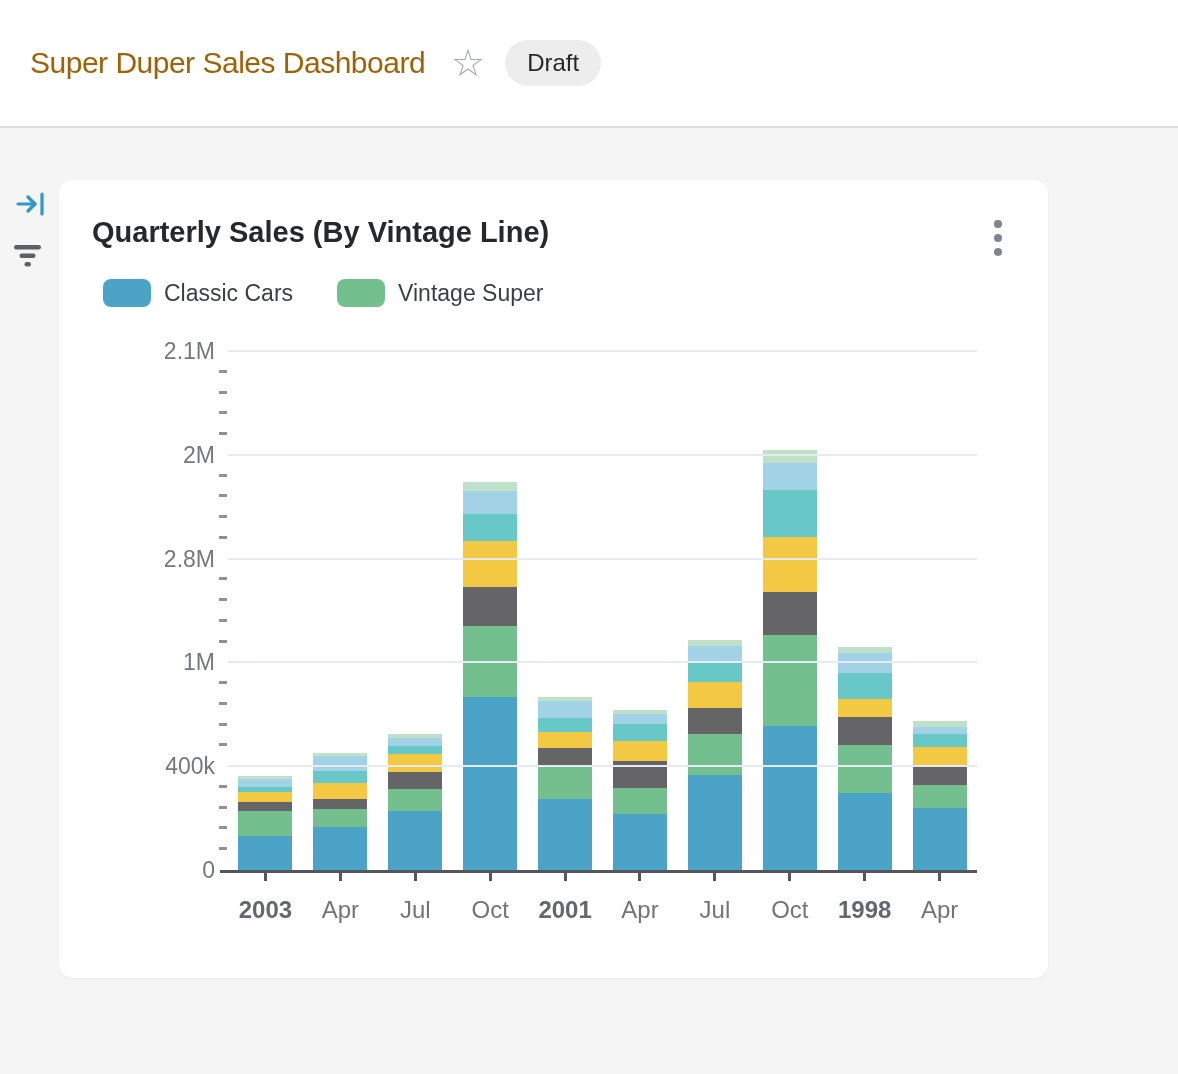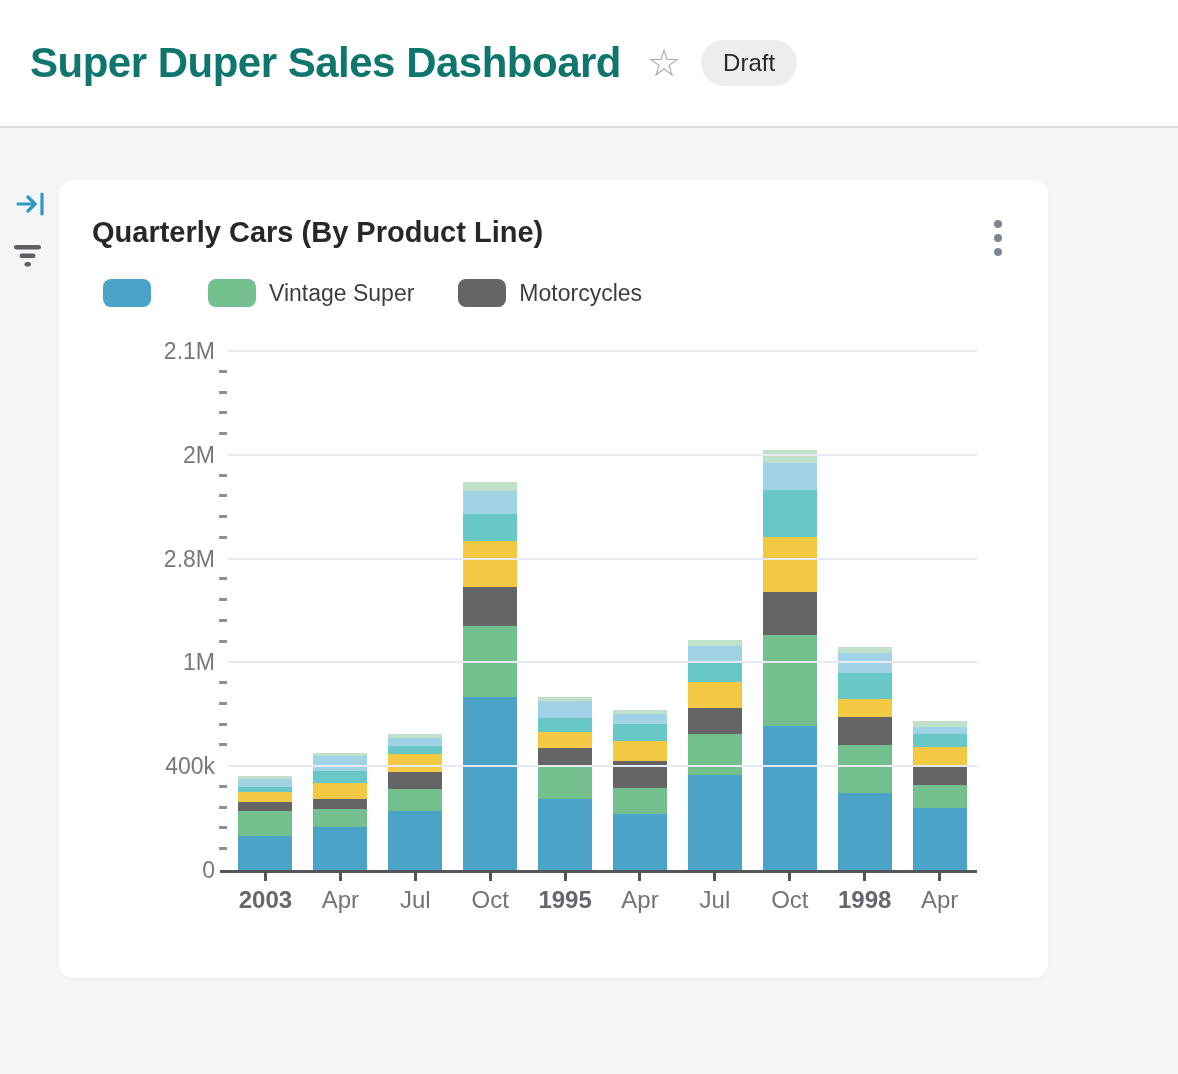--- a/index.html
+++ b/index.html
@@ -11,21 +11,21 @@
     overflow:hidden;
   }
 
   
   .page-header {
     position:absolute; left:0; top:0; width:1178px; height:128px;
     background:#ffffff; border-bottom:2px solid #dfdfe1;
     display:flex; align-items:center; padding-left:30px;
   }
   .page-title {
-    font-size:42px; font-weight:700; color:#0f766e; letter-spacing:-0.5px;
+    font-size:30px; font-weight:400; color:#a16207; letter-spacing:-0.5px;
   }
   .star { font-size:38px; color:#a6abb1; margin-left:26px; line-height:1; cursor:pointer; }
   .badge {
     margin-left:20px; background:#ededee; border-radius:24px;
     padding:9px 22px; font-size:24px; color:#26282b;
   }
 
   
   .side-icon { position:absolute; cursor:pointer; }
   .icon-collapse { left:15px; top:191px; }
@@ -76,21 +76,21 @@
   .bars-row { position:absolute; left:0; bottom:0; width:100%; height:100%;
     display:flex; align-items:flex-end; }
   .bar-slot { flex:1; display:flex; justify-content:center; align-items:flex-end; height:100%; }
   .bar { width:54px; display:flex; flex-direction:column-reverse; cursor:pointer; }
   .seg { width:100%; }
   .x-axis-line { position:absolute; left:161px; top:690px; width:757px; height:3px;
     background:#54565b; }
   .x-labels { position:absolute; left:169px; top:693px; width:749px; display:flex; }
   .x-slot { flex:1; display:flex; flex-direction:column; align-items:center; }
   .x-tick { width:3px; height:8px; background:#54565b; }
-  .x-label { margin-top:5px; font-size:24px; color:#70757b; }
+  .x-label { margin-top:15px; font-size:24px; color:#70757b; }
   .x-label.bold { font-weight:700; color:#64686e; }
 </style>
 </head>
 <body>
 
 <div class="page-header">
   <div class="page-title">Super Duper Sales Dashboard</div>
   <div class="star">☆</div>
   <div class="badge">Draft</div>
 </div>
@@ -109,39 +109,36 @@
     <g fill="#5b6065">
       <rect x="1" y="2" width="27" height="4.6" rx="2.3"></rect>
       <rect x="6.5" y="10.5" width="16" height="4.6" rx="2.3"></rect>
       <rect x="11.5" y="19" width="6.5" height="4.6" rx="2.3"></rect>
     </g>
   </svg>
 </div>
 
 <div class="card">
 
-  <div class="card-title">Quarterly Cars (By Product Line)</div>
+  <div class="card-title">Quarterly Sales (By Vintage Line)</div>
 
   <div class="kebab">
     <i></i>
       <i></i>
       <i></i>
   </div>
 
   <div class="legend-row">
     <div class="legend-item">
       <span class="swatch" style="background: rgb(75, 164, 199);"></span>
+      <span class="legend-label">Classic Cars</span>
     </div>
     <div class="legend-item">
       <span class="swatch" style="background: rgb(115, 191, 141);"></span>
       <span class="legend-label">Vintage Super</span>
-    </div>
-    <div class="legend-item">
-      <span class="swatch" style="background: rgb(101, 101, 103);"></span>
-      <span class="legend-label">Motorcycles</span>
     </div>
   </div>
 
   <div class="y-axis" id="y-axis">
       <div class="y-label" style="bottom: 0px;">0</div>
       <div class="y-label" style="bottom: 103.8px;">400k</div>
       <div class="y-label" style="bottom: 207.6px; margin-left: 40px;">1M</div>
       <div class="y-label" style="bottom: 311.4px;">2.8M</div>
       <div class="y-label" style="bottom: 415.2px;">2M</div>
       <div class="y-label" style="bottom: 519px;">2.1M</div>
@@ -298,21 +295,21 @@
       <div class="x-slot">
         <div class="x-tick"></div>
         <div class="x-label">Jul</div>
       </div>
       <div class="x-slot">
         <div class="x-tick"></div>
         <div class="x-label">Oct</div>
       </div>
       <div class="x-slot">
         <div class="x-tick"></div>
-        <div class="x-label bold">1995</div>
+        <div class="x-label bold">2001</div>
       </div>
       <div class="x-slot">
         <div class="x-tick"></div>
         <div class="x-label">Apr</div>
       </div>
       <div class="x-slot">
         <div class="x-tick"></div>
         <div class="x-label">Jul</div>
       </div>
       <div class="x-slot">

